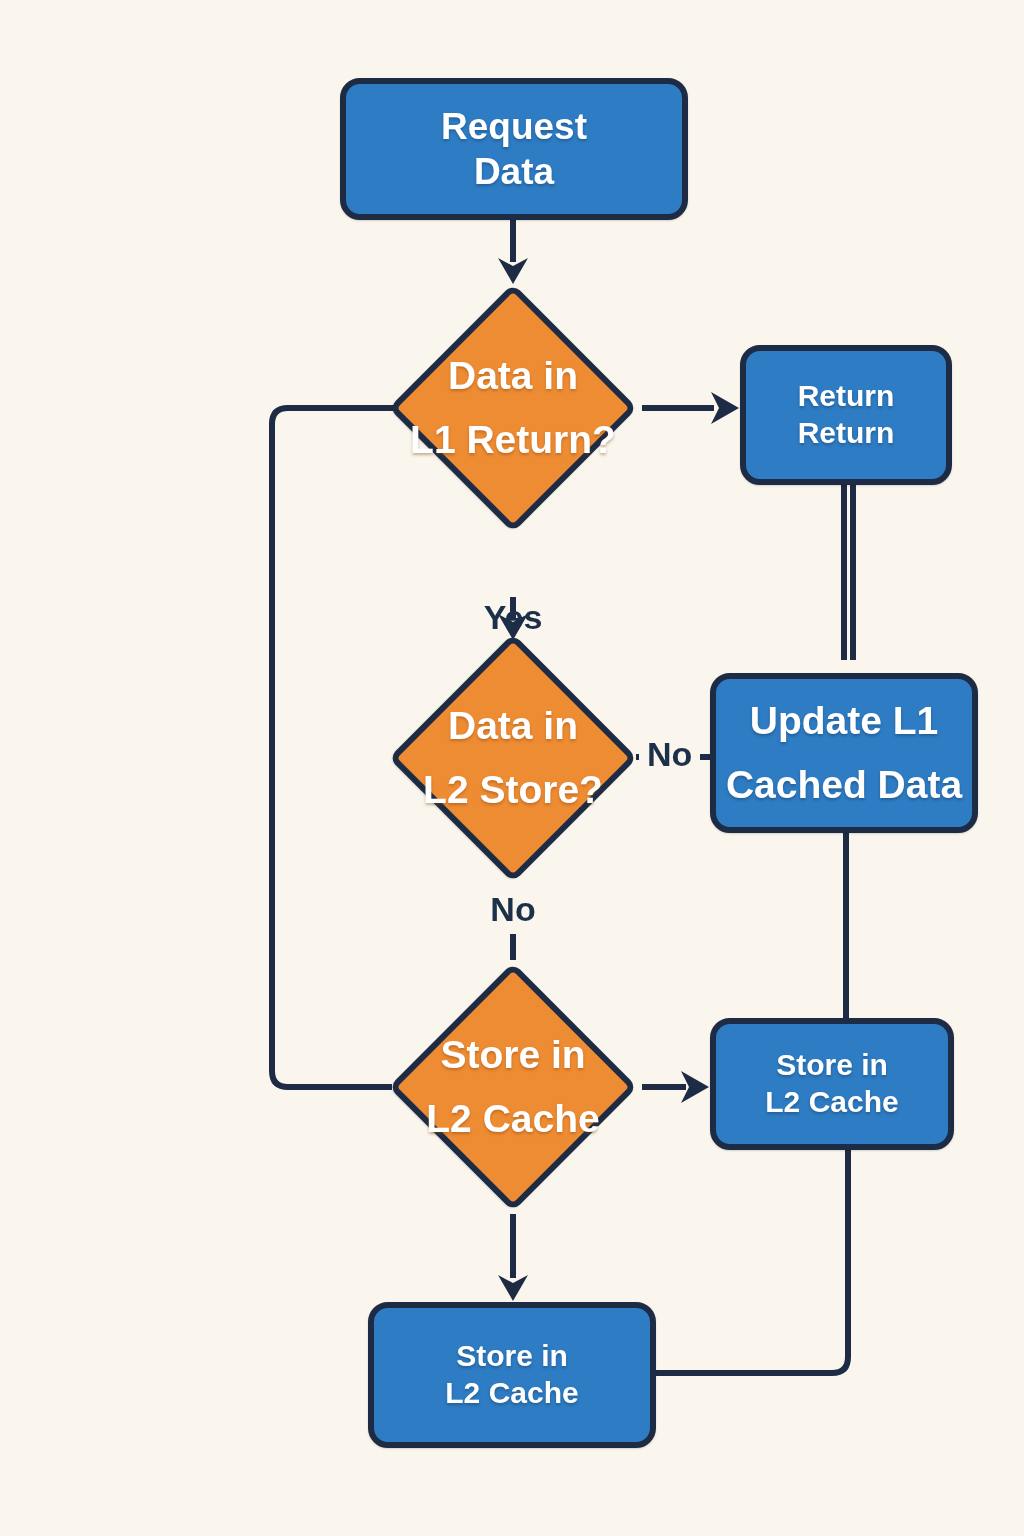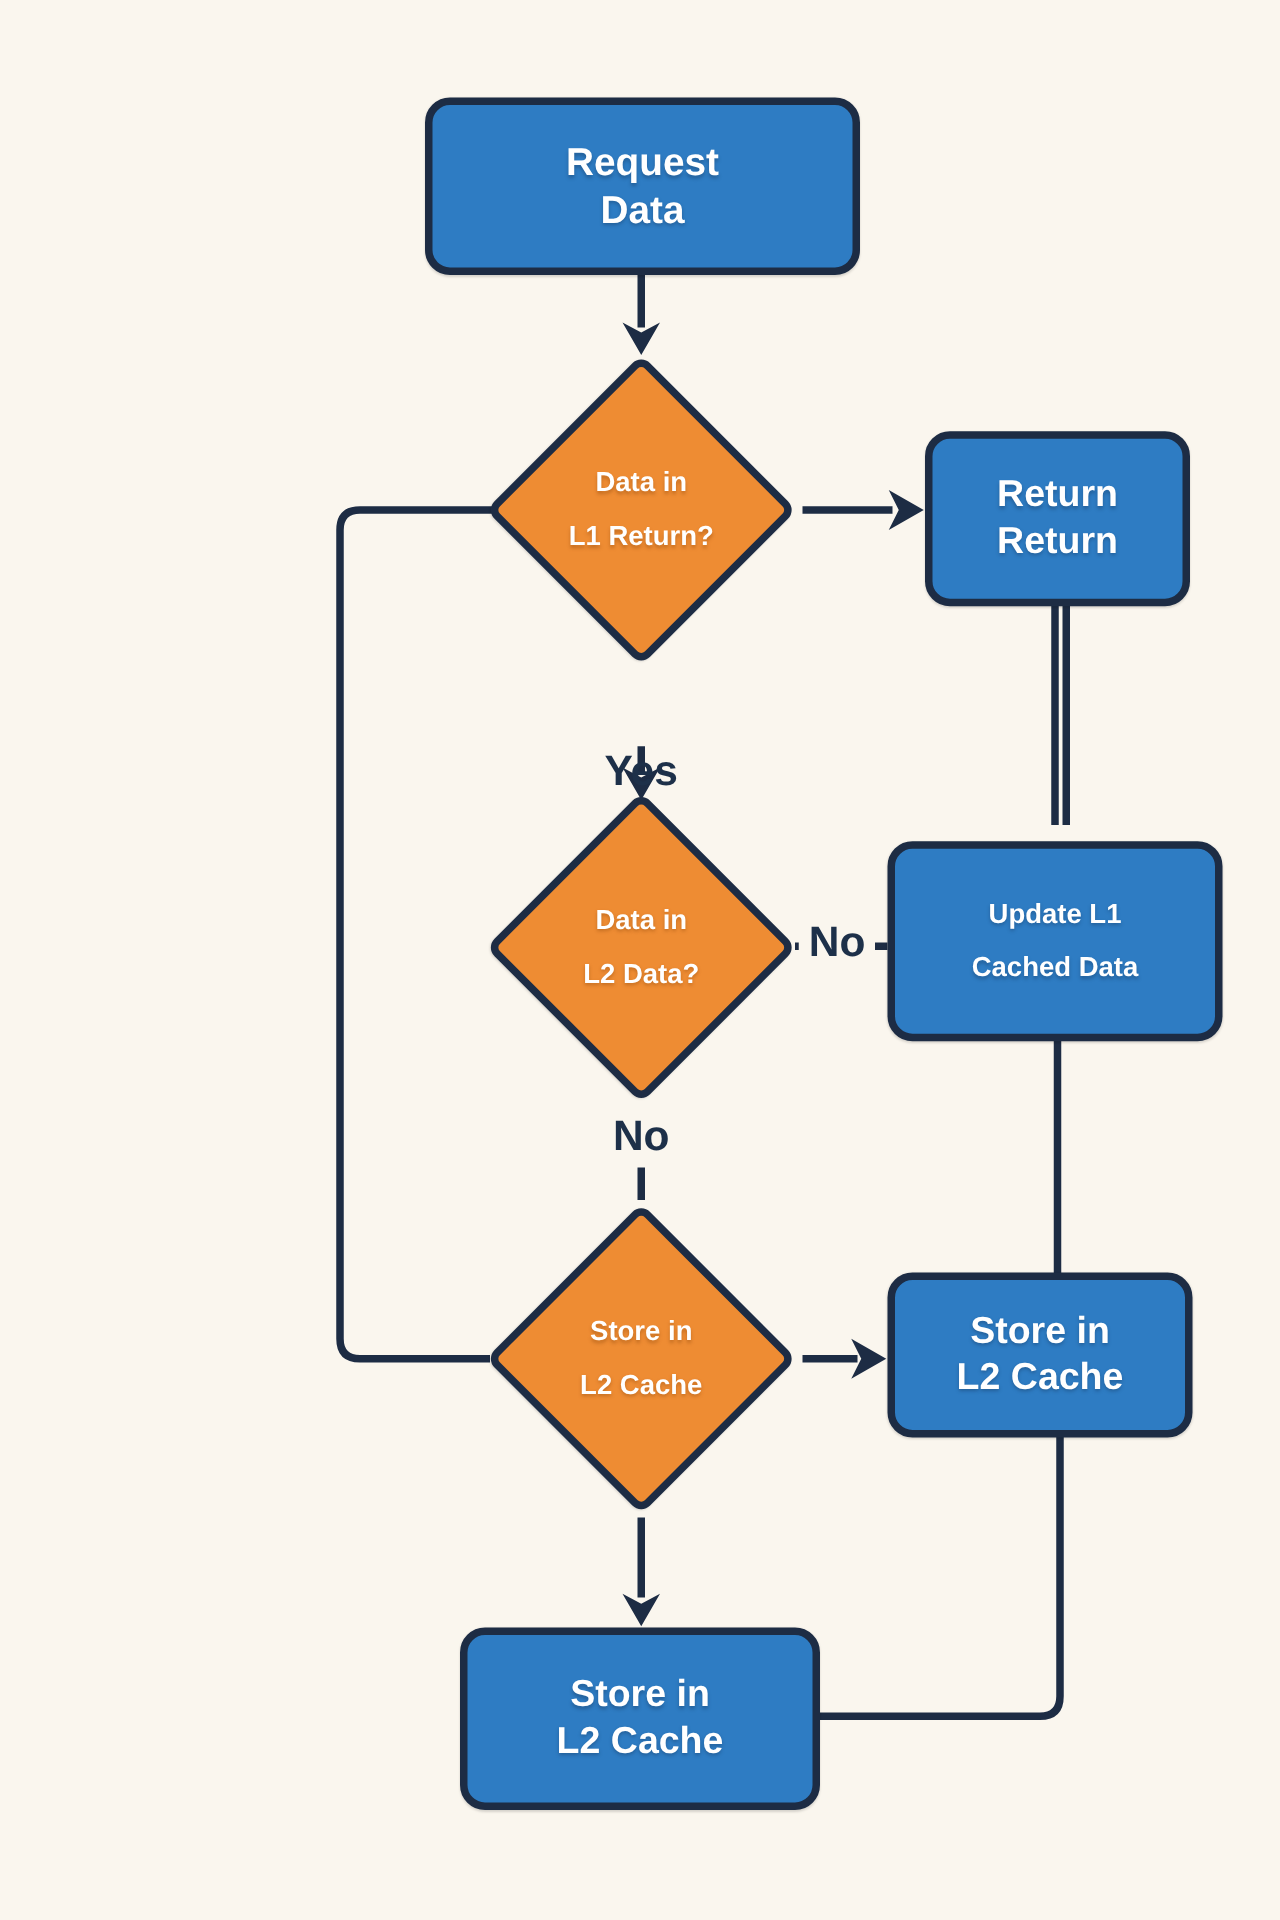--- a/index.html
+++ b/index.html
@@ -43,23 +43,23 @@
     text-shadow:0 2px 3px rgba(130,62,8,0.4);
   }
   .dtext span{display:block;}
 
   .edge-label{
     position:absolute;
     color:#1d3049;font-weight:bold;font-size:34px;text-align:center;
   }
   .edge-label.inline{background:#faf6ee;padding:0 8px;}
 
-  .fs31{font-size:31px;}
+  .fs31{font-size:37px;}
   .fs30{font-size:30px;}
-  .fs29{font-size:22px;gap:16px;}
+  .fs29{font-size:39px;gap:16px;}
 </style>
 </head>
 <body>
 
 <div class="canvas">
 
   <svg class="connectors" width="1024" height="1536" viewBox="0 0 1024 1536">
 
     <path class="connector" d="M513 220 V262"></path>
     <path class="arrowhead" d="M513 284 L498 258 L513 266 L528 258 Z"></path>
@@ -121,21 +121,21 @@
     <div class="dtext fs29">
       <span>Data in</span>
       <span>L1 Return?</span>
     </div>
   </div>
 
   <div class="diamond" style="left:388px;top:633px;">
     <div class="dshape"></div>
     <div class="dtext fs29">
       <span>Data in</span>
-      <span>L2 Data?</span>
+      <span>L2 Store?</span>
     </div>
   </div>
 
   <div class="diamond" style="left:388px;top:962px;">
     <div class="dshape"></div>
     <div class="dtext fs29">
       <span>Store in</span>
       <span>L2 Cache</span>
     </div>
   </div>

